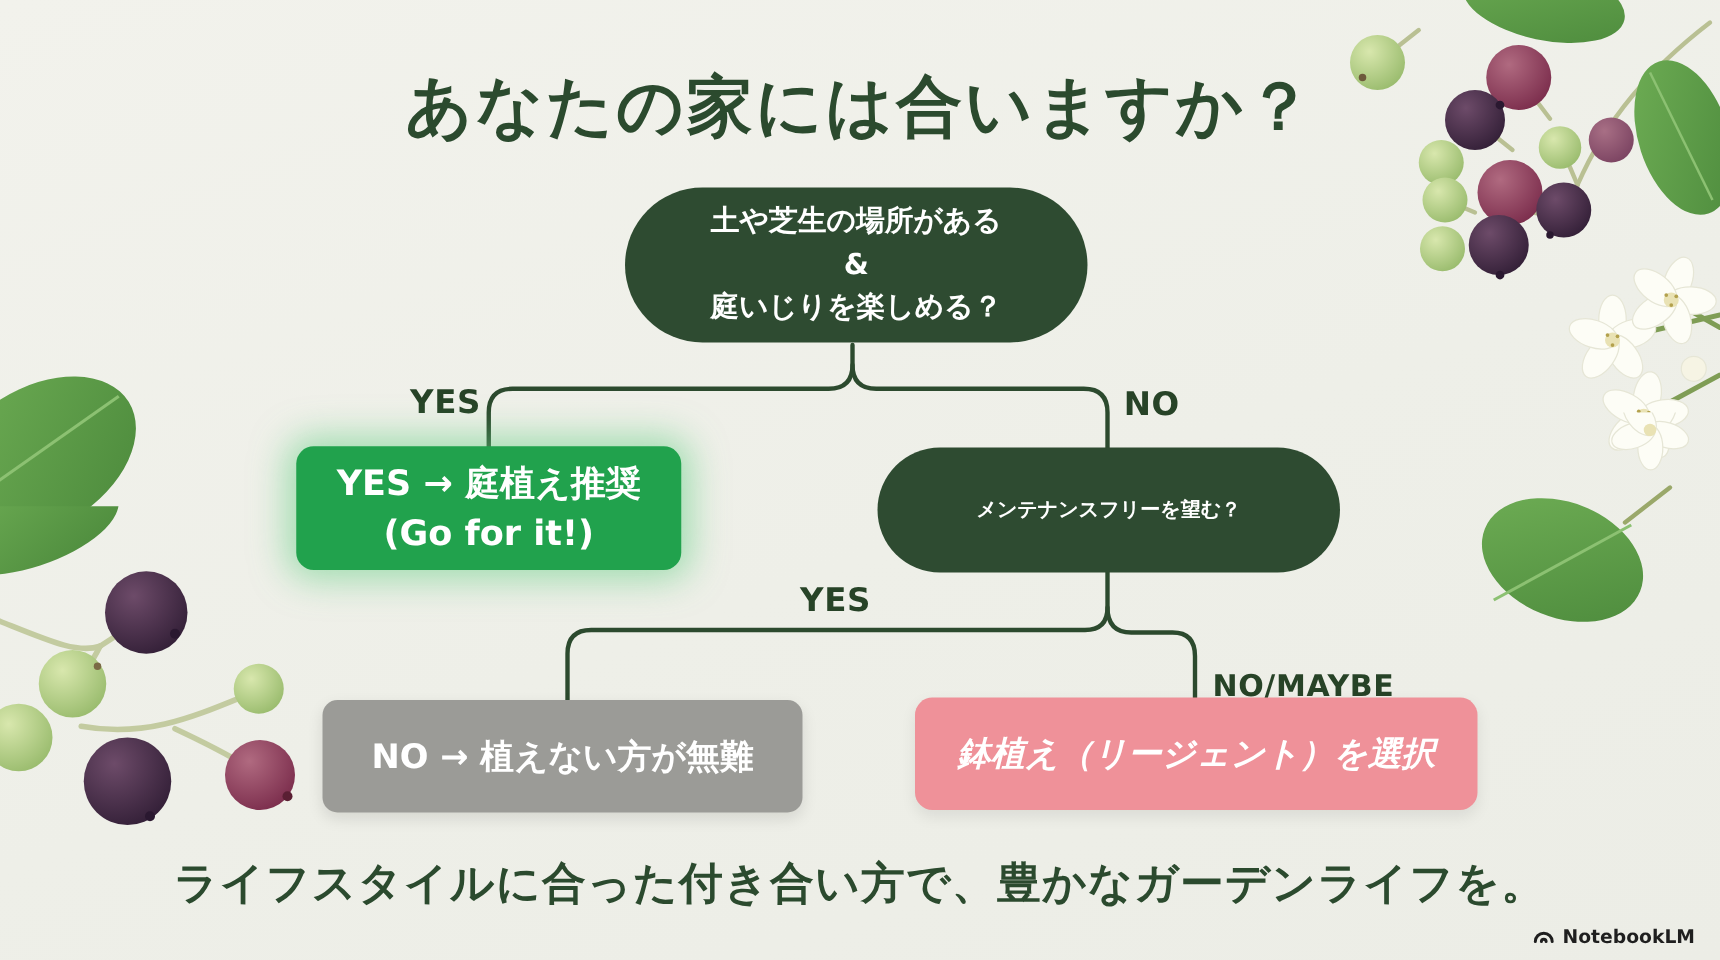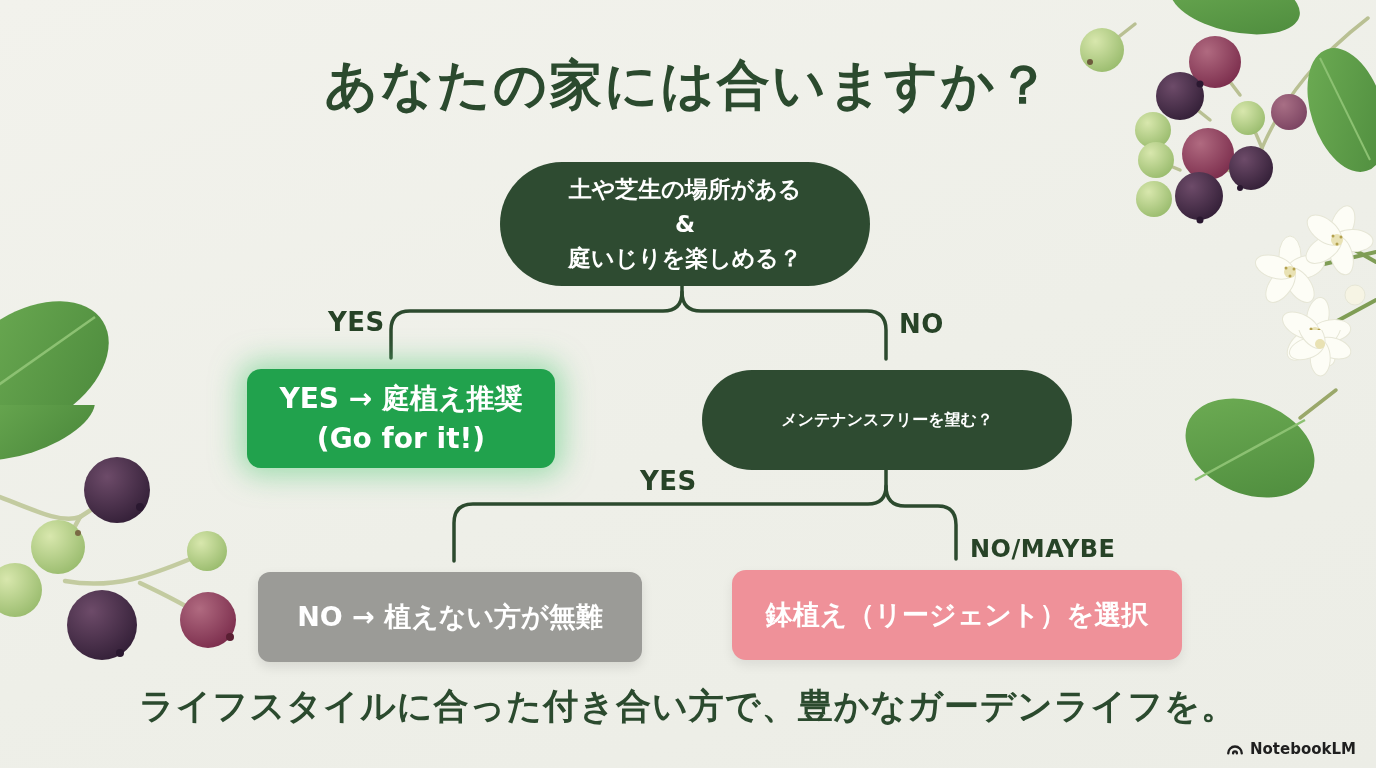--- a/index.html
+++ b/index.html
@@ -20,50 +20,50 @@
     text-align:center;z-index:2;
     font-size:53px;font-weight:800;letter-spacing:2px;
     color:#2b4a2e;
     margin-top:16px;
   }
   .node{
     position:absolute;z-index:2;
     display:flex;flex-direction:column;align-items:center;justify-content:center;
     color:#ffffff;font-weight:700;text-align:center;
     box-sizing:border-box;
-    margin-top:12px;
   }
   .node-root{
     left:500px;top:150px;width:370px;height:124px;
     background:#2e4b31;border-radius:62px;
     font-size:23px;line-height:1.5;
   }
   .node-q2{
     left:702px;top:358px;width:370px;height:100px;
     background:#2e4b31;border-radius:50px;
     font-size:16px;
   }
   .box-yes{
-    left:247px;top:357px;width:308px;height:99px;
+    left:237px;top:357px;width:308px;height:99px;
     background:#21a24d;border-radius:14px;
     font-size:28px;line-height:1.4;
     box-shadow:0 0 28px 8px rgba(96,205,130,0.55);
   }
   .box-no{
     left:258px;top:560px;width:384px;height:90px;
     background:#9b9b97;border-radius:12px;
     font-size:27px;
     box-shadow:0 5px 12px rgba(0,0,0,0.10);
     align-items:center;
   }
   .box-pot{
     left:732px;top:558px;width:450px;height:90px;
     background:#ef9199;border-radius:14px;
     font-size:27px;
     box-shadow:0 5px 12px rgba(0,0,0,0.08);
+    font-style:italic;
   }
   .branch-label{
     position:absolute;z-index:2;
     color:#274327;font-weight:700;font-size:26px;letter-spacing:0.5px;
   }
   .lbl-yes1{left:328px;top:307px;}
   .lbl-no1{left:899px;top:309px;}
   .lbl-yes2{left:640px;top:466px;}
   .lbl-nomaybe{left:970px;top:507px;font-size:24px;margin-top:28px;}
   .tagline{

